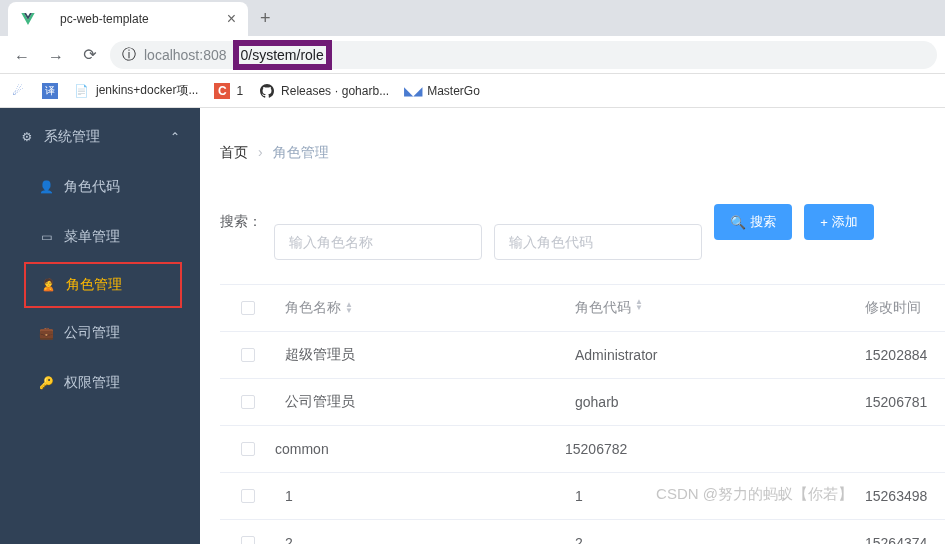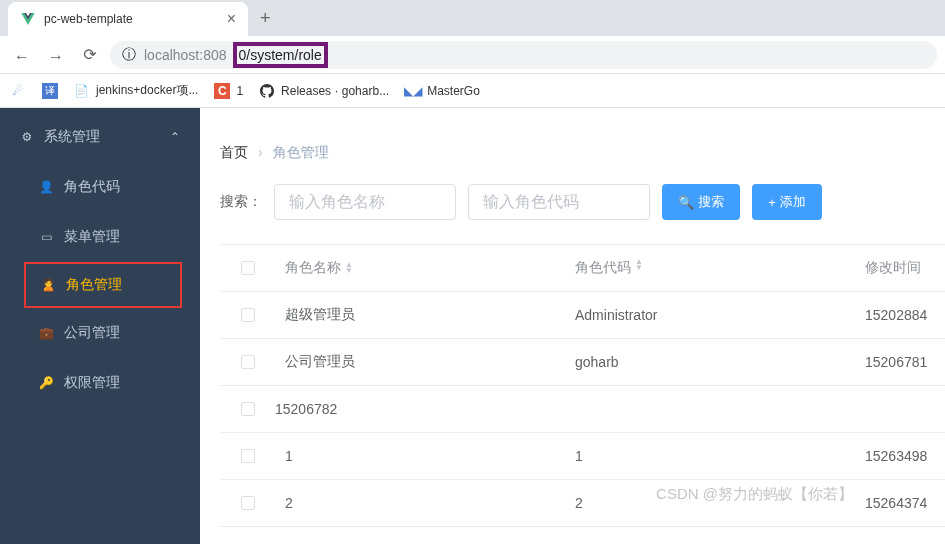--- a/index.html
+++ b/index.html
@@ -1,28 +1,28 @@
 <!DOCTYPE html>
 <html><head>
   <meta charset="utf-8">
   <style>
     * { margin: 0; padding: 0; box-sizing: border-box; font-family: -apple-system, BlinkMacSystemFont, "Segoe UI", "Microsoft YaHei", sans-serif; }
     body { width: 945px; height: 544px; overflow: hidden; background: #fff; }
     
     .browser-chrome { background: #fff; }
     .tab-bar { display: flex; align-items: center; background: #dee1e6; height: 36px; padding-left: 8px; }
-    .tab { display: flex; align-items: center; background: #fff; height: 34px; padding: 0 12px; border-radius: 8px 8px 0 0; width: 240px; gap: 8px; font-size: 12px; color: #333; margin-top: 2px; }
+    .tab { display: flex; align-items: center; background: #fff; height: 34px; padding: 0 12px; border-radius: 8px 8px 0 0; width: 240px; gap: 24px; font-size: 12px; color: #333; margin-top: 2px; }
     .tab-favicon { width: 16px; height: 16px; display: flex; align-items: center; justify-content: center; }
     .tab-close { margin-left: auto; color: #666; font-size: 16px; cursor: pointer; }
     .new-tab { color: #666; font-size: 18px; padding: 0 12px; cursor: pointer; }
     
     .address-row { display: flex; align-items: center; height: 38px; padding: 0 8px; gap: 6px; background: #fff; border-bottom: 1px solid #e0e0e0; }
     .nav-btn { width: 28px; height: 28px; display: flex; align-items: center; justify-content: center; color: #5f6368; cursor: pointer; font-size: 16px; }
     .address-bar { flex: 1; display: flex; align-items: center; background: #f1f3f4; border-radius: 14px; height: 28px; padding: 0 12px; gap: 8px; font-size: 14px; color: #202124; }
-    .url-highlight { border: 4px solid #701a75; padding: 1px 2px; margin-left: -2px; }
+    .url-highlight { border: 6px solid #701a75; padding: 1px 2px; margin-left: -2px; }
     .url-prefix { color: #80868b; }
     
     .bookmark-row { display: flex; align-items: center; height: 34px; padding: 0 10px; gap: 16px; background: #fff; border-bottom: 1px solid #e0e0e0; font-size: 12px; color: #333; }
     .bookmark-item { display: flex; align-items: center; gap: 6px; cursor: pointer; }
     .bm-icon { width: 16px; height: 16px; display: flex; align-items: center; justify-content: center; font-size: 12px; }
     
     .app-body { display: flex; height: calc(544px - 108px); }
     .sidebar { width: 200px; background: #304156; color: #bfcbd9; padding-top: 4px; }
     .menu-group { display: flex; align-items: center; padding: 0 20px; height: 50px; cursor: pointer; gap: 10px; font-size: 14px; }
     .menu-item { display: flex; align-items: center; padding: 0 20px 0 40px; height: 50px; cursor: pointer; gap: 10px; font-size: 14px; color: #bfcbd9; }
@@ -31,21 +31,21 @@
     .chevron { margin-left: auto; font-size: 12px; }
     .menu-icon { width: 14px; height: 14px; display: flex; align-items: center; justify-content: center; font-size: 12px; }
     
     .content { flex: 1; background: #fff; padding: 20px 0 0 20px; overflow: hidden; }
     .breadcrumb { display: flex; gap: 10px; font-size: 14px; color: #333; margin-bottom: 22px; margin-top: 16px; }
     .breadcrumb .sep { color: #c0c4cc; }
     .breadcrumb .current { color: #97a8be; }
     
     .filter-row { display: flex; align-items: center; gap: 12px; font-size: 14px; margin-bottom: 24px; }
     .filter-label { color: #606266; }
-    .input { height: 36px; border: 1px solid #dcdfe6; border-radius: 4px; padding: 0 14px; font-size: 16px; color: #606266; width: 182px; }
+    .input { height: 36px; border: 1px solid #dcdfe6; border-radius: 4px; padding: 0 14px; font-size: 14px; color: #606266; width: 208px; margin-top: 40px; }
     .input::placeholder { color: #c0c4cc; }
     .btn { height: 36px; padding: 0 16px; border-radius: 4px; border: none; font-size: 13px; cursor: pointer; display: flex; align-items: center; gap: 4px; }
     .btn-primary { background: #409eff; color: #fff; }
     
     .table { width: 100%; border-top: 1px solid #ebeef5; }
     .table-row { display: flex; border-bottom: 1px solid #ebeef5; height: 47px; align-items: center; font-size: 14px; color: #606266; }
     .table-row.header { color: #909399; font-weight: 500; }
     .col-check { width: 55px; display: flex; justify-content: center; }
     .col-name { width: 300px; padding-left: 10px; display: flex; align-items: center; gap: 4px; }
     .col-code { width: 290px; display: flex; align-items: flex-start; gap: 4px; }
@@ -198,20 +198,21 @@
             <div class="checkbox"></div>
           </div>
         <div class="col-name">公司管理员</div>
         <div class="col-code">goharb</div>
         <div class="col-time">15206781</div>
       </div>
       <div class="table-row">
         <div class="col-check">
             <div class="checkbox"></div>
           </div>
+        <div class="col-code">common</div>
         <div class="col-time">15206782</div>
       </div>
       <div class="table-row">
         <div class="col-check">
             <div class="checkbox"></div>
           </div>
         <div class="col-name">1</div>
         <div class="col-code">1</div>
         <div class="col-time">15263498</div>
       </div>

